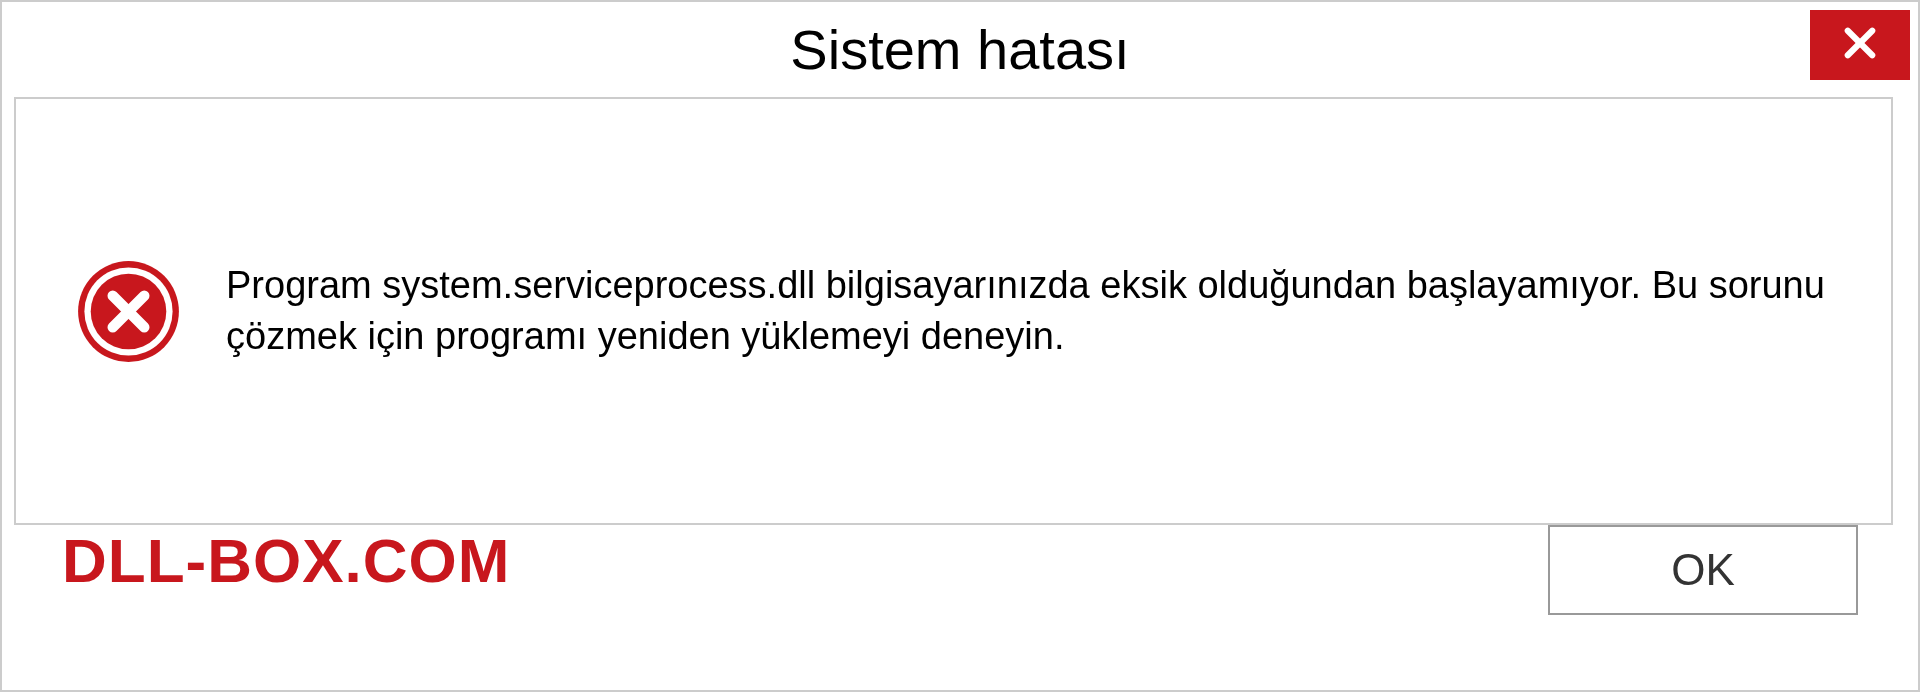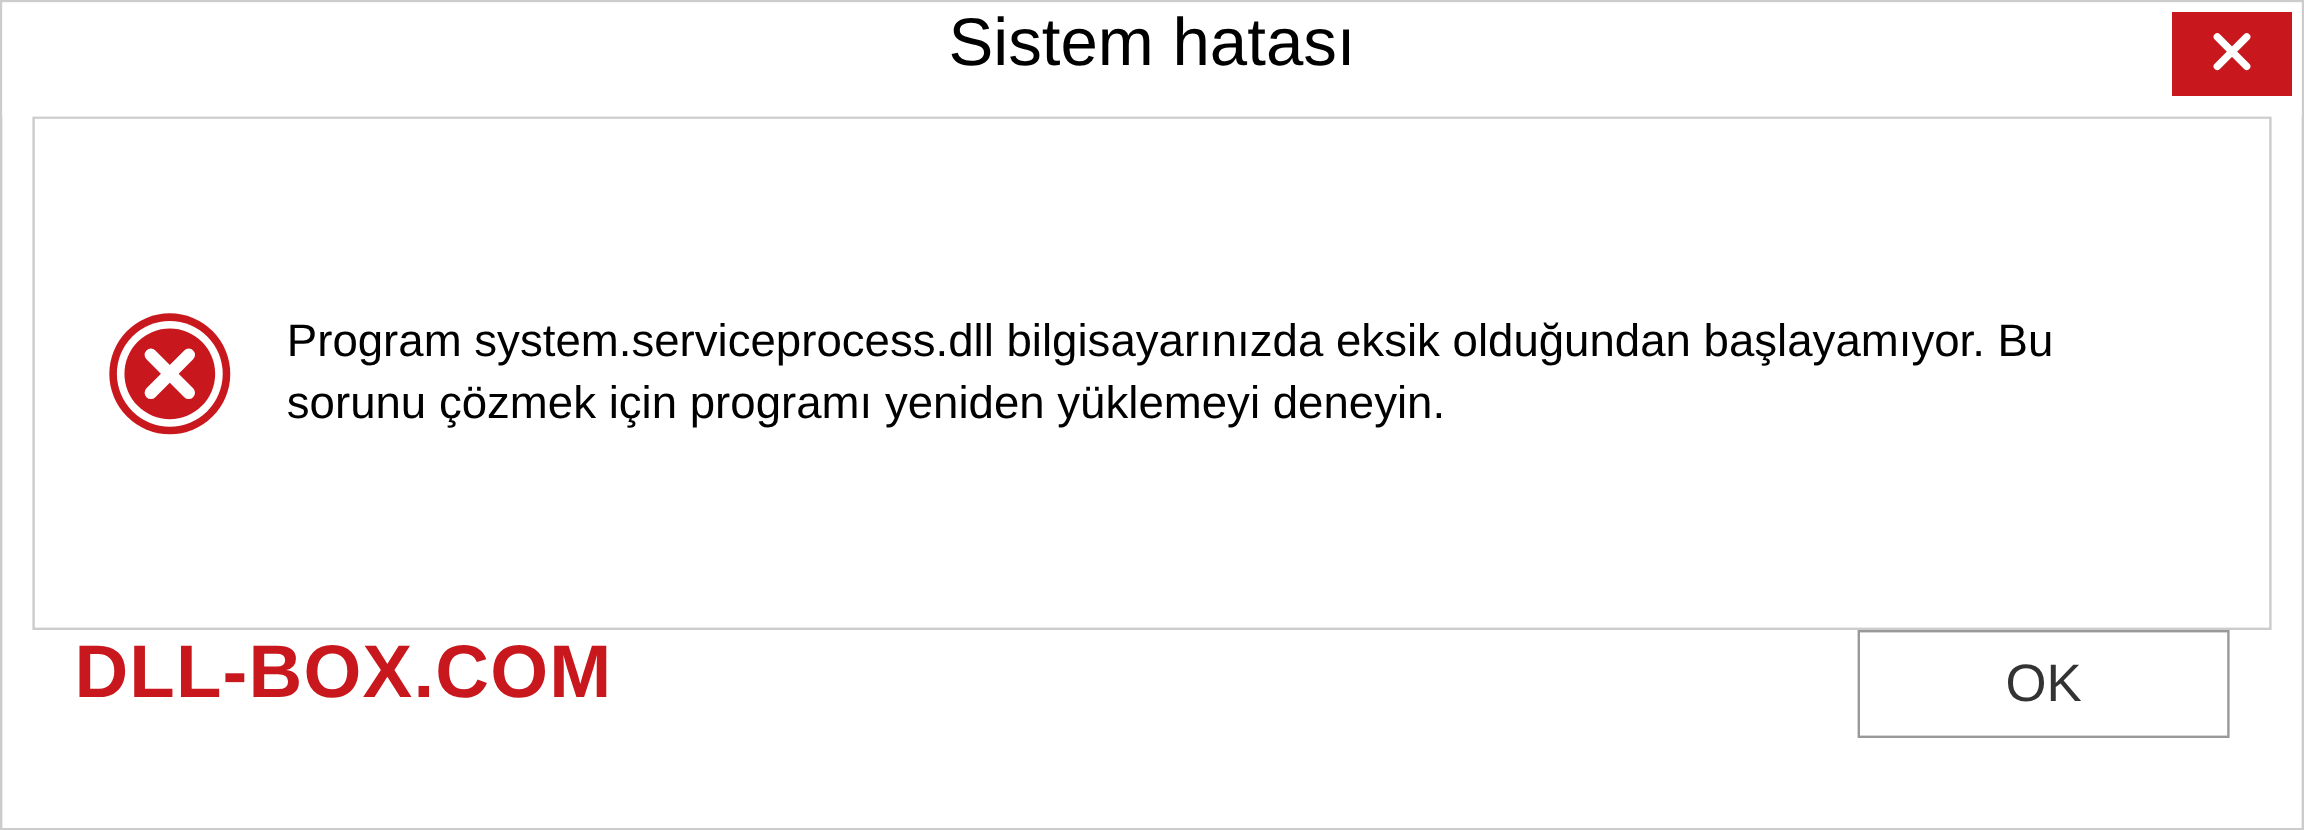--- a/index.html
+++ b/index.html
@@ -19,20 +19,21 @@
       width: 100%;
       height: 100%;
       border: 2px solid #cccccc;
       display: flex;
       flex-direction: column;
       background: #ffffff;
     }
     .title-bar {
       height: 95px;
       display: flex;
+      align-items: center;
       justify-content: center;
       position: relative;
       background: #ffffff;
     }
     .dialog-title {
       font-size: 56px;
       font-weight: 400;
       color: #000000;
       text-align: center;
     }
@@ -47,21 +48,21 @@
       align-items: center;
       justify-content: center;
       cursor: pointer;
     }
     .close-button svg {
       width: 42px;
       height: 42px;
     }
     .content-area {
       flex: 1;
-      margin: 0 25px 0 25px;
+      margin: 0 25px 0 12px;
       border: 2px solid #cccccc;
       background: #ffffff;
       display: flex;
       align-items: center;
       padding: 40px 60px;
     }
     .error-icon {
       width: 105px;
       height: 105px;
       flex-shrink: 0;

